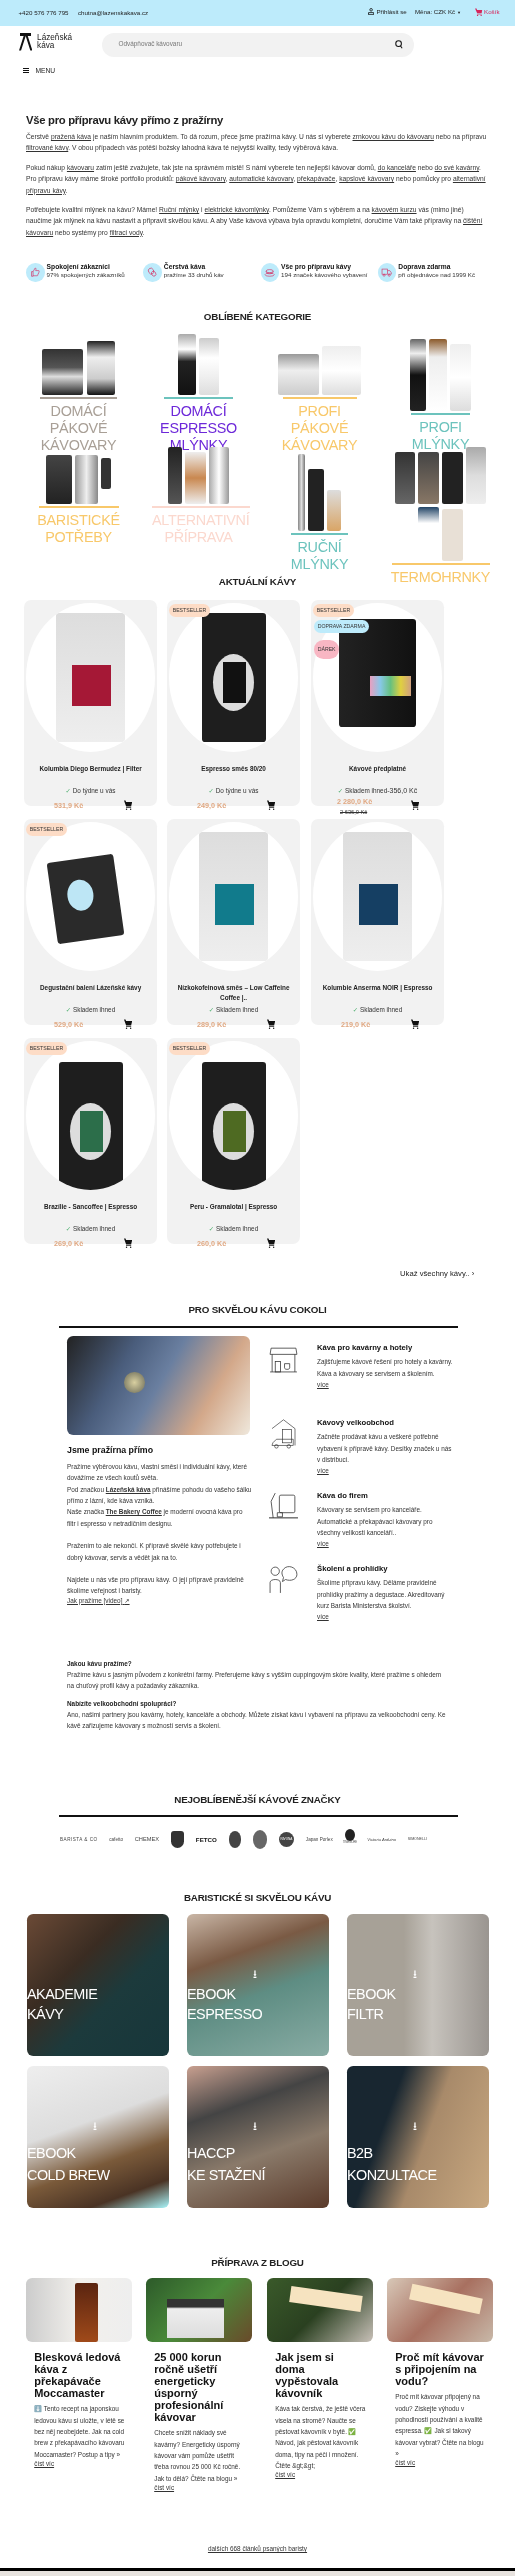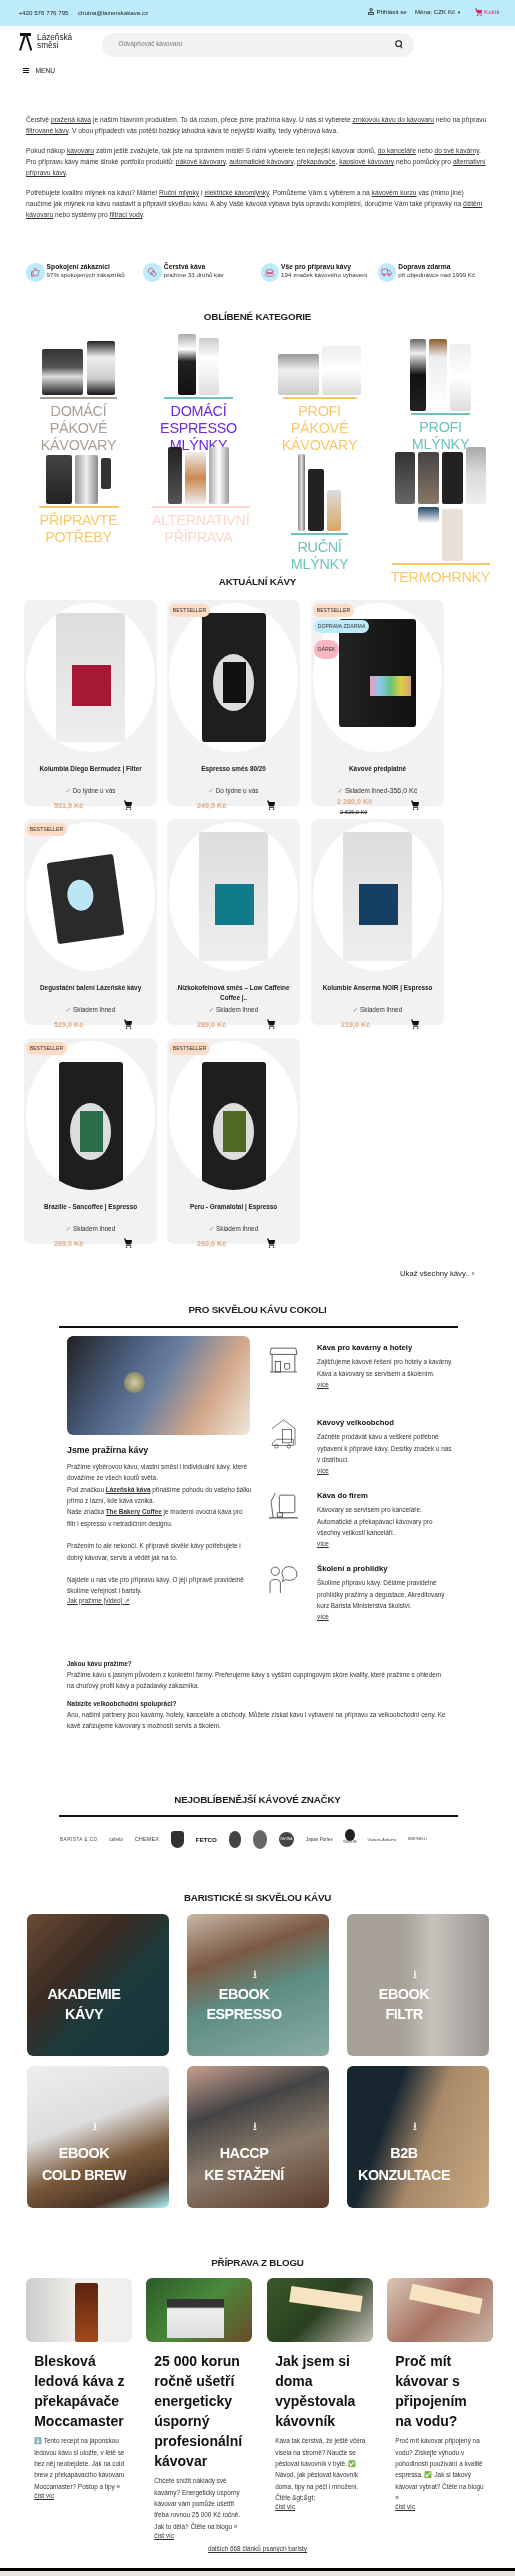--- a/index.html
+++ b/index.html
@@ -45,24 +45,24 @@
 .card .stock{position:absolute;left:0;top:176px;width:133px;text-align:center;font-size:6.4px;color:#333;top:0}
 .card .price{position:absolute;left:30px;font-size:7.2px;font-weight:bold;color:#e0a882}
 .card .old{position:absolute;left:30px;font-size:5.7px;text-decoration:line-through;color:#333}
 .card .cartbtn{position:absolute;left:100px}
 .hr{position:absolute;height:1.5px;background:#111}
 .svc{position:absolute;left:268px;width:196px}
 .svc .icon{position:absolute;left:0;top:0;width:31px;height:31px}
 .svc h3{position:absolute;left:49px;top:0;font-size:7.7px;font-weight:bold;color:#111}
 .svc p{position:absolute;left:49px;top:13.4px;width:139px;font-size:6.4px;line-height:11.3px;color:#333}
 .prep{position:absolute;width:142px;height:142px;border-radius:6.2px;overflow:hidden}
-.prep .t{position:absolute;left:0;width:114px;text-align:center;color:#fff;font-weight:bold;font-size:14.4px;line-height:20.6px;letter-spacing:-0.5px}
+.prep .t{position:absolute;left:0;width:114px;text-align:left;color:#fff;font-weight:normal;font-size:14.4px;line-height:20.6px;letter-spacing:-0.5px}
 .blog{position:absolute;width:107px}
 .blog .img{width:106px;height:64px;border-radius:6.2px;overflow:hidden;position:relative}
-.blog h4{margin:9.3px 8.2px 0 8.2px;font-size:14px;line-height:20px;color:#111}
+.blog h4{margin:9.3px 8.2px 0 8.2px;font-size:11px;line-height:12px;color:#111}
 .blog p{margin:4.1px 8.2px 0 8.2px;font-size:6.4px;line-height:11.3px;color:#333}
 .blog a{display:block;margin:0 8.2px;font-size:6.4px;text-decoration:underline;color:#333}
 .footer{position:absolute;left:0;top:2568px;width:515px;height:341px;background:#e8e3df;border-top:3.1px solid #000}
 </style>
 </head>
 <body>
 
 <div class="topbar">
   <div class="l">
     <a>+420 576 776 795</a>
@@ -92,37 +92,38 @@
 <div class="header">
   <a class="logo">
     <div class="logo-mark">
       <div class="bar"></div>
       <svg width="13.4" height="14.4" viewBox="0 0 26 28">
           <path d="M9 0 L13 0 L4 28 L0 28 Z M13 0 L17 0 L26 28 L22 28 Z" fill="#111"></path>
         </svg>
     </div>
     <div class="logo-text">
       <div>Lázeňská</div>
-      <div>směsi</div>
+      <div>káva</div>
     </div>
   </a>
   <div class="search">
     <span>Odvápňovač kávovaru</span>
     <svg class="ic" width="8.2" height="9.3" viewBox="0 0 16 18">
         <circle cx="7" cy="7" r="5.5" fill="none" stroke="#111" stroke-width="2"></circle>
         <path d="M10.5 11 L14 16" stroke="#111" stroke-width="2"></path>
       </svg>
   </div>
 </div>
 <div class="menu">
   <div class="burger"></div>
   <span>MENU</span>
 </div>
 
 <div class="intro">
+  <h1>Vše pro přípravu kávy přímo z pražírny</h1>
   <p><span>Čerstvě </span><a>pražená káva</a><span> je naším hlavním produktem. To dá rozum, přece jsme pražírna kávy. U nás si vyberete </span><a>zrnkovou kávu do kávovaru</a><span> nebo na přípravu </span><a>filtrované kávy</a><span>. V obou případech vás potěší božsky lahodná káva té nejvyšší kvality, tedy výběrová káva.</span></p>
   <p><span>Pokud nákup </span><a>kávovaru</a><span> zatím ještě zvažujete, tak jste na správném místě! S námi vyberete ten nejlepší kávovar domů, </span><a>do kanceláře</a><span> nebo </span><a>do své kavárny</a><span>. Pro přípravu kávy máme široké portfolio produktů: </span><a>pákové kávovary</a><span>, </span><a>automatické kávovary</a><span>, </span><a>překapávače</a><span>, </span><a>kapslové kávovary</a><span> nebo pomůcky pro </span><a>alternativní přípravu kávy</a><span>.</span></p>
   <p><span>Potřebujete kvalitní mlýnek na kávu? Máme! </span><a>Ruční mlýnky</a><span> i </span><a>elektrické kávomlýnky</a><span>. Pomůžeme Vám s výběrem a na </span><a>kávovém kurzu</a><span> vás (mimo jiné) naučíme jak mlýnek na kávu nastavit a připravit skvělou kávu. A aby Vaše kávová výbava byla opravdu kompletní, doručíme Vám také přípravky na </span><a>čištění kávovaru</a><span> nebo systémy pro </span><a>filtraci vody</a><span>.</span></p>
 </div>
 
 <div class="features">
   <div class="feat">
     <div class="circ">
         <svg width="10.3" height="10.3" viewBox="0 0 20 20">
           <path d="M3 9 H6 V18 H3 Z M6 9 L10 2 C12 2 12 4 11 7 H17 C18 7 18 9 17 10 C18 11 17 12 16 12 C17 13 16 14 15 14 C16 15 15 17 14 17 H6" fill="none" stroke="#d6265b" stroke-width="1.2"></path>
@@ -198,21 +199,21 @@
   <div class="lbl" style="color:#6cc3bd">PROFI MLÝNKY</div>
 </a>
 
 <a class="cat" style="left:32px;top:443px">
   <div class="img">
       <div class="mach" style="width:26px;height:49px;background:linear-gradient(#444,#222)"></div>
       <div class="mach" style="width:23px;height:49px;background:linear-gradient(90deg,#999,#eee,#888)"></div>
       <div class="mach" style="width:9.3px;height:31px;background:#333;margin-bottom:15.5px"></div>
     </div>
   <div class="line" style="width:80px;background:#f8c86a"></div>
-  <div class="lbl" style="color:#f8c86a">PŘIPRAVTE POTŘEBY</div>
+  <div class="lbl" style="color:#f8c86a">BARISTICKÉ POTŘEBY</div>
 </a>
 <a class="cat" style="left:152px;top:443px">
   <div class="img">
       <div class="mach" style="width:14.4px;height:57px;background:linear-gradient(#222,#555)"></div>
       <div class="mach" style="width:20.6px;height:52px;background:linear-gradient(#eee,#c98850 50%,#eee)"></div>
       <div class="mach" style="width:20.6px;height:57px;background:linear-gradient(90deg,#aaa,#fff,#999)"></div>
     </div>
   <div class="line" style="width:98px;background:#fbd8ce"></div>
   <div class="lbl" style="color:#fbd8ce">ALTERNATIVNÍ PŘÍPRAVA</div>
 </a>
@@ -390,21 +391,21 @@
 <a class="abs" style="left:400px;top:1269px;font-size:7.7px;color:#222"><span>Ukaž všechny kávy..</span> <span>›</span></a>
 
 <div class="sec-title" style="top:1304px">PRO SKVĚLOU KÁVU COKOLI</div>
 <div class="hr" style="left:59px;top:1326px;width:399px"></div>
 
 <div class="abs" style="left:67px;top:1336px;width:183px;height:99px;border-radius:6.2px;background:linear-gradient(120deg,#222 0%,#4a5d7c 30%,#6a7fa0 50%,#d3a88a 75%,#efe8dc 100%)">
   <div style="position:absolute;left:57px;top:36px;width:20.6px;height:20.6px;border-radius:50%;background:radial-gradient(#d8cfa0,#665)"></div>
 </div>
 
 <div class="abs" style="left:67px;top:1445px;width:185px">
-  <h3 style="font-size:8.8px;color:#111;margin-bottom:6.2px">Jsme pražírna kávy</h3>
+  <h3 style="font-size:8.8px;color:#111;margin-bottom:6.2px">Jsme pražírna přímo</h3>
   <p style="font-size:6.4px;line-height:11.3px;color:#333">
     <span>Pražíme výběrovou kávu, vlastní směsi i individuální kávy, které dovážíme ze všech koutů světa.</span><br>
     <span>Pod značkou </span><a style="font-weight:bold;text-decoration:underline">Lázeňská káva</a><span> přinášíme pohodu do vašeho šálku přímo z lázní, kde káva vzniká.</span><br>
     <span>Naše značka </span><a style="font-weight:bold;text-decoration:underline">The Bakery Coffee</a><span> je moderní ovocná káva pro filtr i espresso v netradičním designu.</span>
   </p>
   <p style="font-size:6.4px;line-height:11.3px;color:#333;margin-top:11.3px">Pražením to ale nekončí. K přípravě skvělé kávy potřebujete i dobrý kávovar, servis a vědět jak na to.</p>
   <p style="font-size:6.4px;line-height:11.3px;color:#333;margin-top:11.3px">Najdete u nás vše pro přípravu kávy. O její přípravě pravidelně školíme veřejnost i baristy.</p>
   <a style="font-size:6.4px;text-decoration:underline;color:#333"><span>Jak pražíme [video]</span> <span>↗</span></a>
 </div>
 

